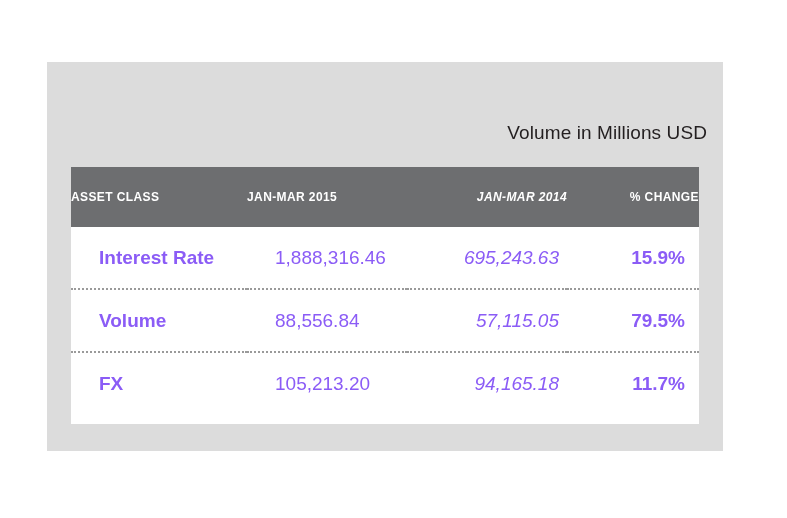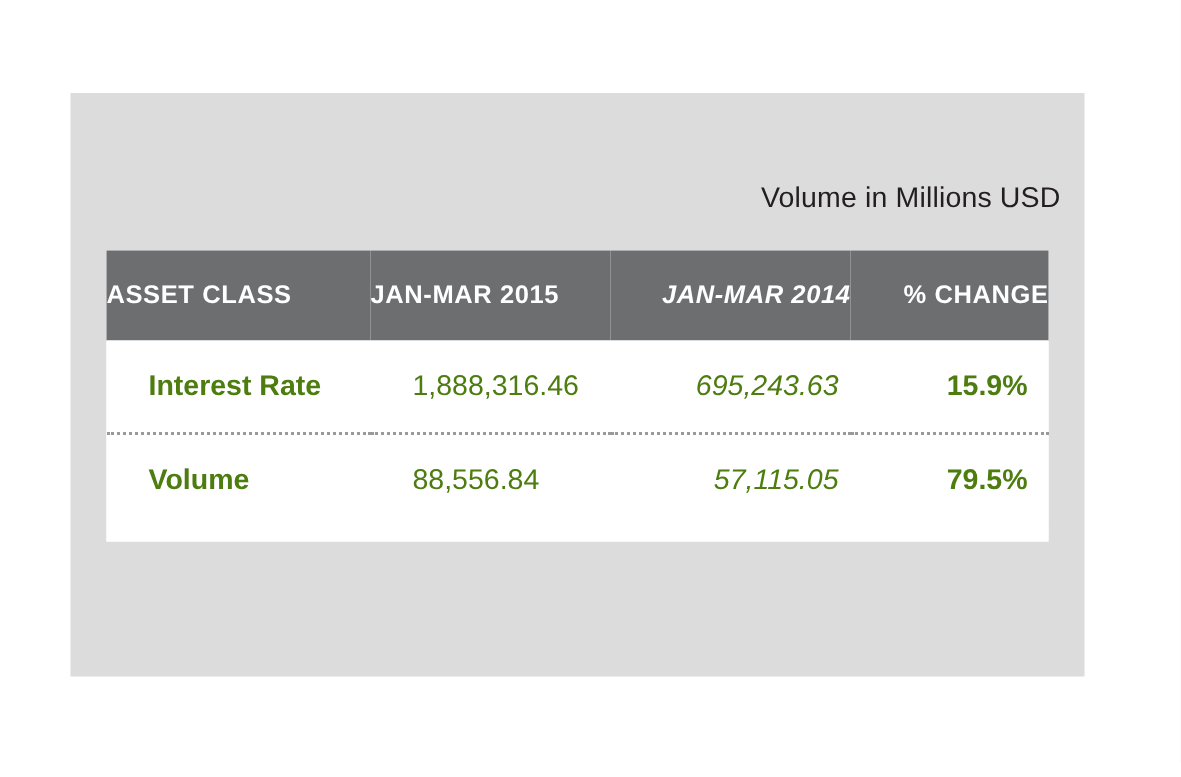--- a/index.html
+++ b/index.html
@@ -44,40 +44,40 @@
     background: #ffffff;
   }
   table.data {
     border-collapse: collapse;
     width: 628px;
     table-layout: fixed;
   }
   table.data thead th {
     background: #6d6e70;
     color: #ffffff;
-    font-size: 17px;
+    font-size: 12px;
     font-weight: bold;
     letter-spacing: 0.4px;
     padding: 0;
     height: 60px;
     vertical-align: middle;
   }
   th.col-asset, td.col-asset {
     text-align: left;
     padding-left: 15px;
     width: 176px;
   }
   th.col-a, td.col-a { text-align: left; width: 160px; padding-right: 8px; }
   th.col-b, td.col-b { text-align: right; width: 160px; padding-right: 8px; font-style: italic; }
   th.col-c, td.col-c { text-align: right; width: 132px; padding-right: 14px; font-weight: bold; }
   table.data tbody td {
     height: 59px;
     vertical-align: middle;
     font-size: 19px;
-    color: #4d7c0f;
+    color: #8b5cf6;
     background: #ffffff;
     border-bottom: 2px dotted #9a9a9a;
     padding-left: 28px;
   }
   table.data tbody tr:last-child td {
     border-bottom: none;
   }
   td.col-asset {
     font-weight: bold;
     font-size: 18px;
@@ -111,19 +111,25 @@
             <td class="col-a">1,888,316.46</td>
             <td class="col-b">695,243.63</td>
             <td class="col-c">15.9%</td>
           </tr>
           <tr>
             <td class="col-asset">Volume</td>
             <td class="col-a">88,556.84</td>
             <td class="col-b">57,115.05</td>
             <td class="col-c">79.5%</td>
           </tr>
+          <tr>
+            <td class="col-asset">FX</td>
+            <td class="col-a">105,213.20</td>
+            <td class="col-b">94,165.18</td>
+            <td class="col-c">11.7%</td>
+          </tr>
         </tbody>
       </table>
       <div class="spacer-bottom"></div>
     </div>
 
   </div>
 </div>
 
 </body></html>

